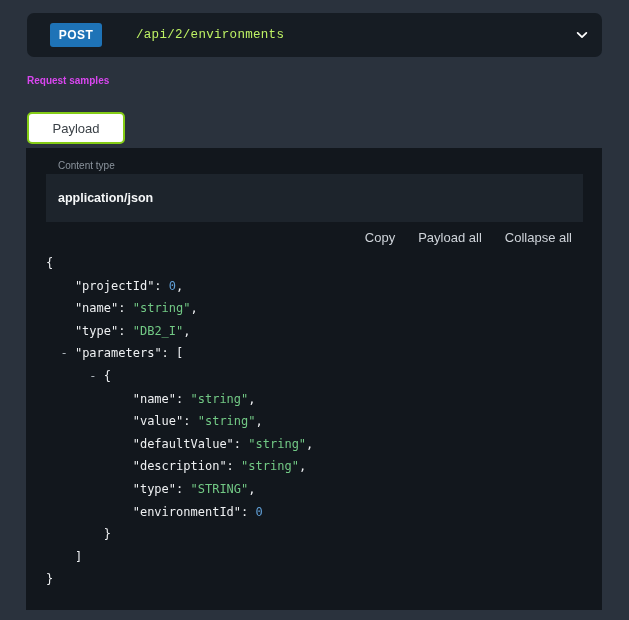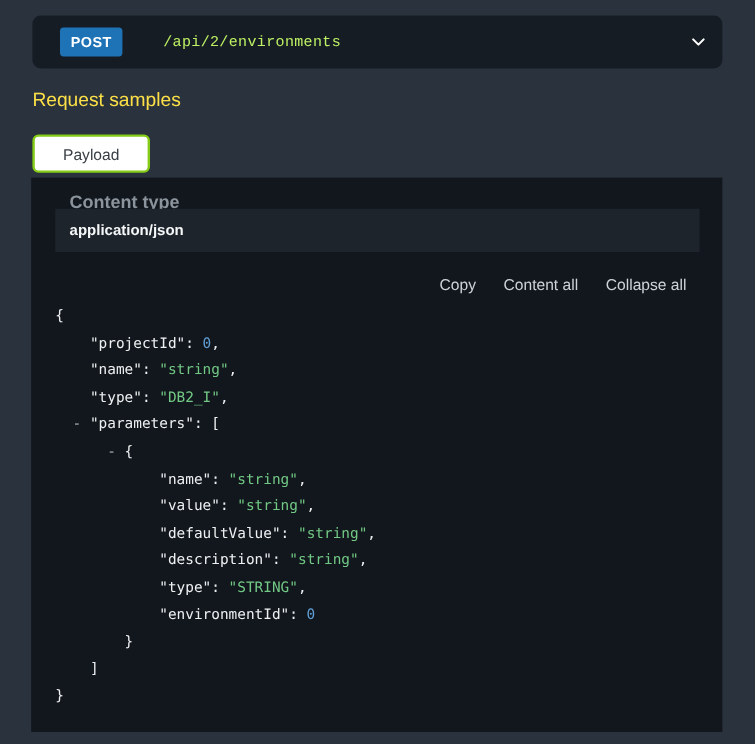--- a/index.html
+++ b/index.html
@@ -54,23 +54,23 @@
   .chevron {
     position: absolute;
     right: 13px; top: 15px;
     width: 14px; height: 14px;
   }
 
   
   .section-title {
     position: absolute;
     left: 27px; top: 75px;
-    color: #fde047;
-    font-size: 16px;
-    font-weight: normal;
+    color: #d946ef;
+    font-size: 10px;
+    font-weight: bold;
   }
 
   
   .tab {
     position: absolute;
     left: 27px; top: 112px;
     width: 98px; height: 32px;
     background: #ffffff;
     border: 2px solid #84cc16;
     border-radius: 5px;
@@ -87,27 +87,27 @@
   .sample-panel {
     position: absolute;
     left: 26px; top: 148px;
     width: 576px; height: 462px;
     background: #12171d;
   }
   .ct-label {
     position: absolute;
     left: 32px; top: 12px;
     color: #8b949d;
-    font-size: 15px;
-    font-weight: bold;
+    font-size: 10px;
+    font-weight: normal;
   }
   .ct-bar {
     position: absolute;
     left: 20px; top: 26px;
-    width: 537px; height: 36px;
+    width: 537px; height: 48px;
     background: #1d242c;
     display: flex;
     align-items: center;
     padding-left: 12px;
     cursor: pointer;
   }
   .ct-bar span {
     color: #f5f7f8;
     font-size: 12.5px;
     font-weight: bold;
@@ -156,19 +156,19 @@
 
   <button class="tab">Payload</button>
 
   <div class="sample-panel">
     <div class="ct-label">Content type</div>
     <div class="ct-bar">
       <span>application/json</span>
     </div>
     <div class="actions">
       <span class="action">Copy</span>
-      <span class="action">Content all</span>
+      <span class="action">Payload all</span>
       <span class="action">Collapse all</span>
     </div>
     <pre class="code" id="code"><div class="code-line"><span class="tk-p">{</span></div><div class="code-line"><span class="tk-p">    "projectId": </span><span class="tk-n">0</span><span class="tk-p">,</span></div><div class="code-line"><span class="tk-p">    "name": </span><span class="tk-s">"string"</span><span class="tk-p">,</span></div><div class="code-line"><span class="tk-p">    "type": </span><span class="tk-s">"DB2_I"</span><span class="tk-p">,</span></div><div class="code-line"><span class="tk-p">  </span><span class="tk-g">-</span><span class="tk-p"> "parameters": [</span></div><div class="code-line"><span class="tk-p">      </span><span class="tk-g">-</span><span class="tk-p"> {</span></div><div class="code-line"><span class="tk-p">            "name": </span><span class="tk-s">"string"</span><span class="tk-p">,</span></div><div class="code-line"><span class="tk-p">            "value": </span><span class="tk-s">"string"</span><span class="tk-p">,</span></div><div class="code-line"><span class="tk-p">            "defaultValue": </span><span class="tk-s">"string"</span><span class="tk-p">,</span></div><div class="code-line"><span class="tk-p">            "description": </span><span class="tk-s">"string"</span><span class="tk-p">,</span></div><div class="code-line"><span class="tk-p">            "type": </span><span class="tk-s">"STRING"</span><span class="tk-p">,</span></div><div class="code-line"><span class="tk-p">            "environmentId": </span><span class="tk-n">0</span></div><div class="code-line"><span class="tk-p">        }</span></div><div class="code-line"><span class="tk-p">    ]</span></div><div class="code-line"><span class="tk-p">}</span></div></pre>
   </div>
 
 </div>
 
 </body></html>

